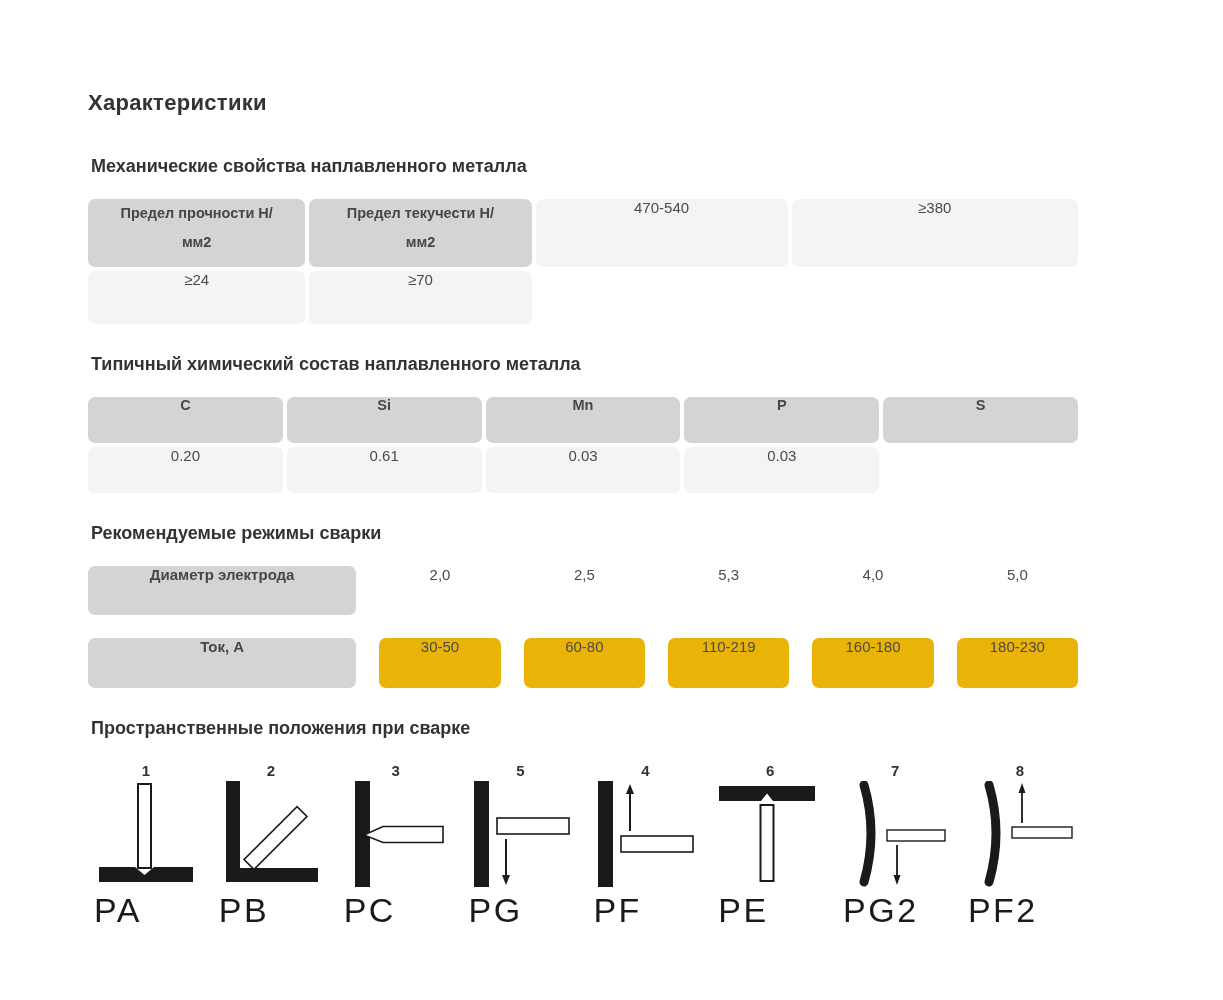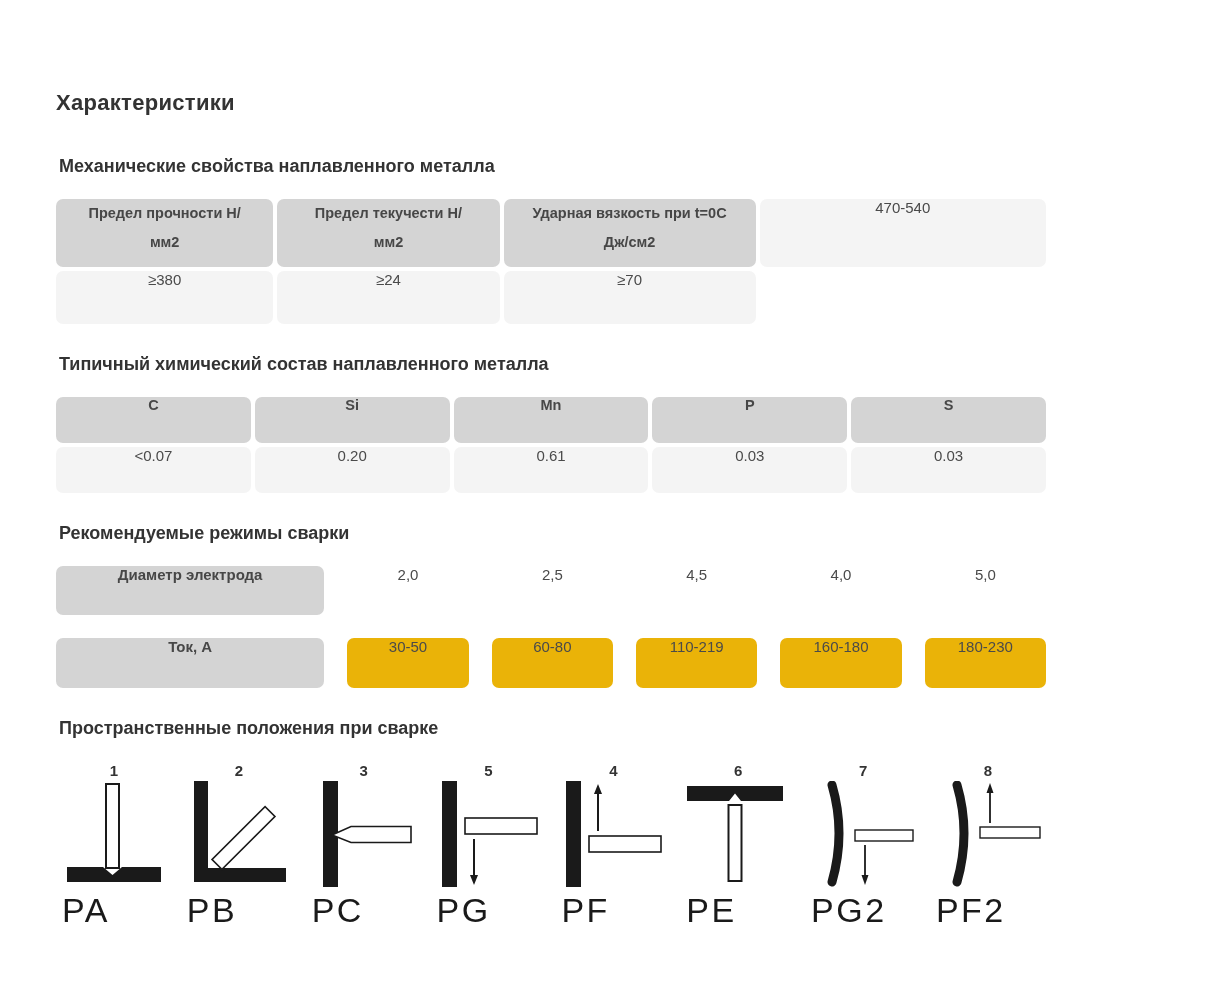--- a/index.html
+++ b/index.html
@@ -4,21 +4,21 @@
 <style>
   html, body {
     margin: 0;
     padding: 0;
     background: #ffffff;
     font-family: "Liberation Sans", sans-serif;
     color: #3a3a3a;
   }
   .page {
     width: 990px;
-    padding: 90px 0 60px 56px;
+    padding: 90px 0 60px 88px;
     box-sizing: content-box;
   }
   h1.page-title {
     font-size: 22px;
     font-weight: bold;
     letter-spacing: 0.3px;
     color: #333333;
     margin: 0 0 40px 0;
   }
   h2.section-heading {
@@ -102,54 +102,49 @@
     <h2 class="section-heading">Механические свойства наплавленного металла</h2>
     <div class="tbl tbl-mech">
       <div class="cell head">
         <span>Предел прочности Н/</span>
         <span>мм2</span>
       </div>
       <div class="cell head">
         <span>Предел текучести Н/</span>
         <span>мм2</span>
       </div>
-      <div class="cell head">
-        <span>Ударная вязкость при t=0C</span>
-        <span>Дж/см2</span>
-      </div>
       <div class="cell data">470-540</div>
       <div class="cell data">≥380</div>
       <div class="cell data">≥24</div>
       <div class="cell data">≥70</div>
     </div>
   </section>
 
   <section>
     <h2 class="section-heading">Типичный химический состав наплавленного металла</h2>
     <div class="tbl tbl-chem">
       <div class="cell head">C</div>
       <div class="cell head">Si</div>
       <div class="cell head">Mn</div>
       <div class="cell head">P</div>
       <div class="cell head">S</div>
-      <div class="cell data">&lt;0.07</div>
       <div class="cell data">0.20</div>
       <div class="cell data">0.61</div>
       <div class="cell data">0.03</div>
       <div class="cell data">0.03</div>
     </div>
   </section>
 
   <section>
     <h2 class="section-heading">Рекомендуемые режимы сварки</h2>
     <div class="tbl tbl-modes">
       <div class="cell label-cell">Диаметр электрода</div>
       <div class="cell val-r1">2,0</div>
       <div class="cell val-r1">2,5</div>
-      <div class="cell val-r1">4,5</div>
+      <div class="cell val-r1">5,3</div>
       <div class="cell val-r1">4,0</div>
       <div class="cell val-r1">5,0</div>
       <div class="cell label-cell">Ток, А</div>
       <div class="cell val-r2">30-50</div>
       <div class="cell val-r2">60-80</div>
       <div class="cell val-r2">110-219</div>
       <div class="cell val-r2">160-180</div>
       <div class="cell val-r2">180-230</div>
     </div>
   </section>

